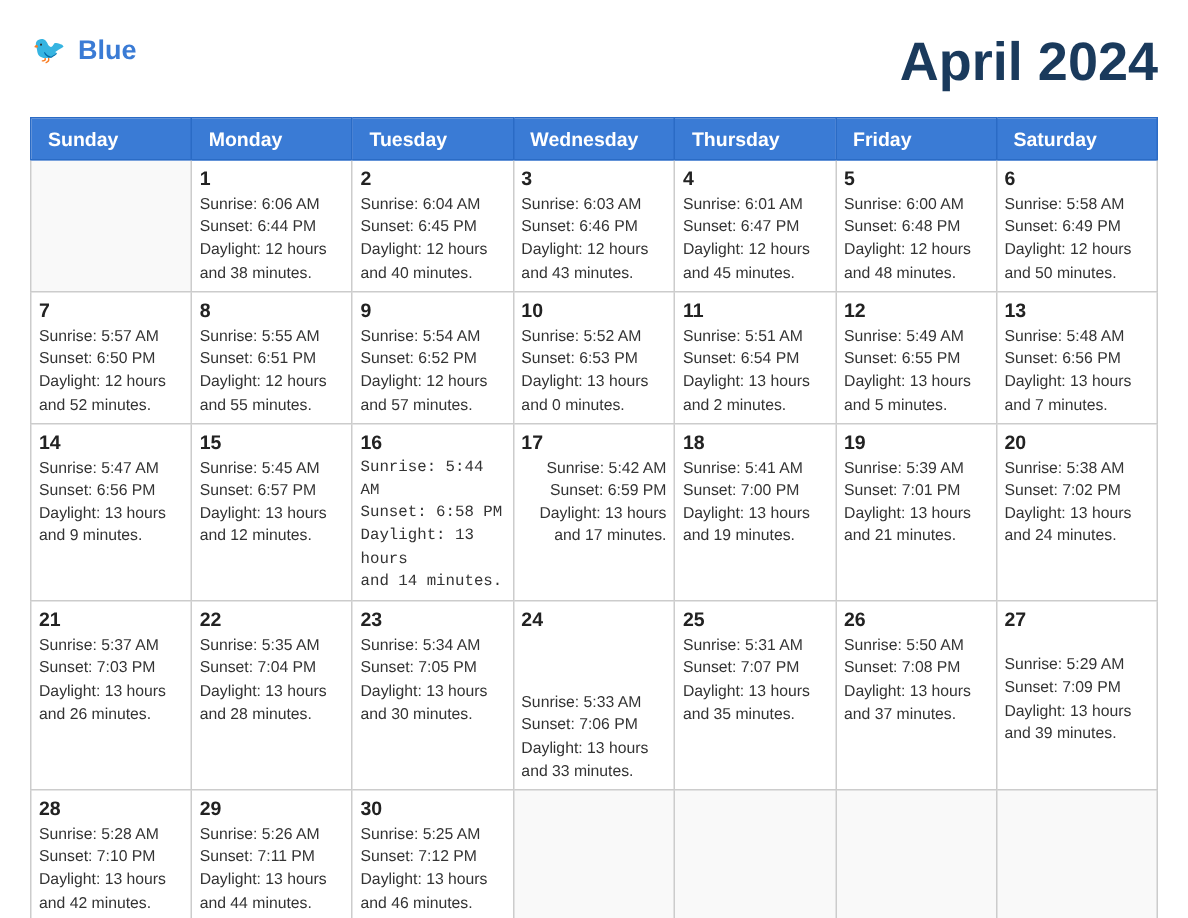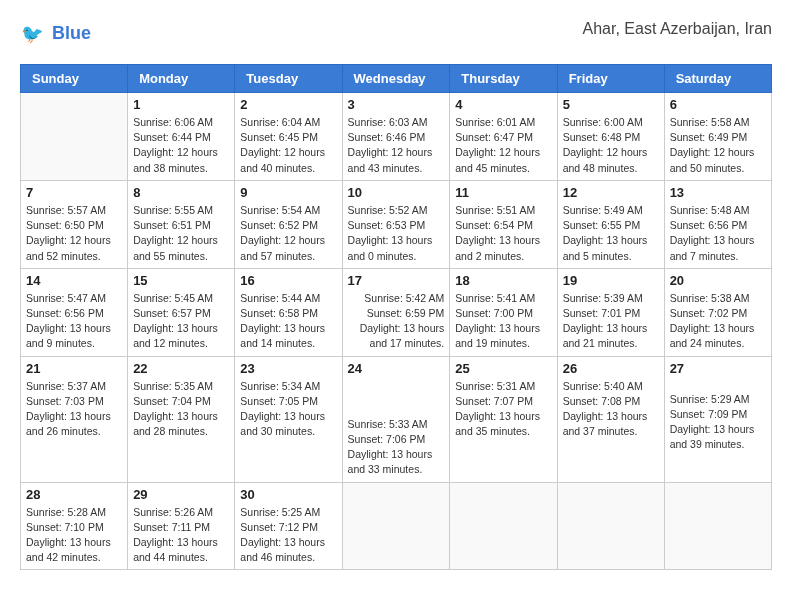--- a/index.html
+++ b/index.html
@@ -82,21 +82,21 @@
 <div class="header">
   <div class="logo">
     <svg class="logo-bird" viewBox="0 0 40 40">
       <text x="2" y="28" font-size="26" fill="#1a3a5c">🐦</text>
     </svg>
     <div>
       <div style="font-size:18px;font-weight:bold;color:#3a7bd5;line-height:1.1;">Blue</div>
     </div>
   </div>
   <div class="title-block">
-    <div class="subtitle">Ahar, East Azerbaijan, Iran</div>
+    <div class="month-title">April 2024</div>
   </div>
 </div>
 
 <table class="calendar">
   <thead>
     <tr>
     <th>Sunday</th>
         <th>Monday</th>
         <th>Tuesday</th>
         <th>Wednesday</th>
@@ -212,21 +212,21 @@
         </td>
         <td>
           <div class="day-num">15</div>
           <div class="cell-info" style="white-space: pre-line;">Sunrise: 5:45 AM
 Sunset: 6:57 PM
 Daylight: 13 hours
 and 12 minutes.</div>
         </td>
         <td>
           <div class="day-num">16</div>
-          <div class="cell-info" style="white-space: pre-line;">Sunrise: 5:44 AM
+          <div class="cell-info" style="white-space: pre-line; font-family: Liberation Mono, monospace;">Sunrise: 5:44 AM
 Sunset: 6:58 PM
 Daylight: 13 hours
 and 14 minutes.</div>
         </td>
         <td>
           <div class="day-num">17</div>
           <div class="cell-info" style="white-space: pre-line; text-align: right;">Sunrise: 5:42 AM
 Sunset: 6:59 PM
 Daylight: 13 hours
 and 17 minutes.</div>
@@ -284,21 +284,21 @@
         </td>
         <td>
           <div class="day-num">25</div>
           <div class="cell-info" style="white-space: pre-line;">Sunrise: 5:31 AM
 Sunset: 7:07 PM
 Daylight: 13 hours
 and 35 minutes.</div>
         </td>
         <td>
           <div class="day-num">26</div>
-          <div class="cell-info" style="white-space: pre-line;">Sunrise: 5:40 AM
+          <div class="cell-info" style="white-space: pre-line;">Sunrise: 5:50 AM
 Sunset: 7:08 PM
 Daylight: 13 hours
 and 37 minutes.</div>
         </td>
         <td>
           <div class="day-num">27</div>
           <div class="cell-info" style="white-space: pre-line; margin-top: 16px;">Sunrise: 5:29 AM
 Sunset: 7:09 PM
 Daylight: 13 hours
 and 39 minutes.</div>

